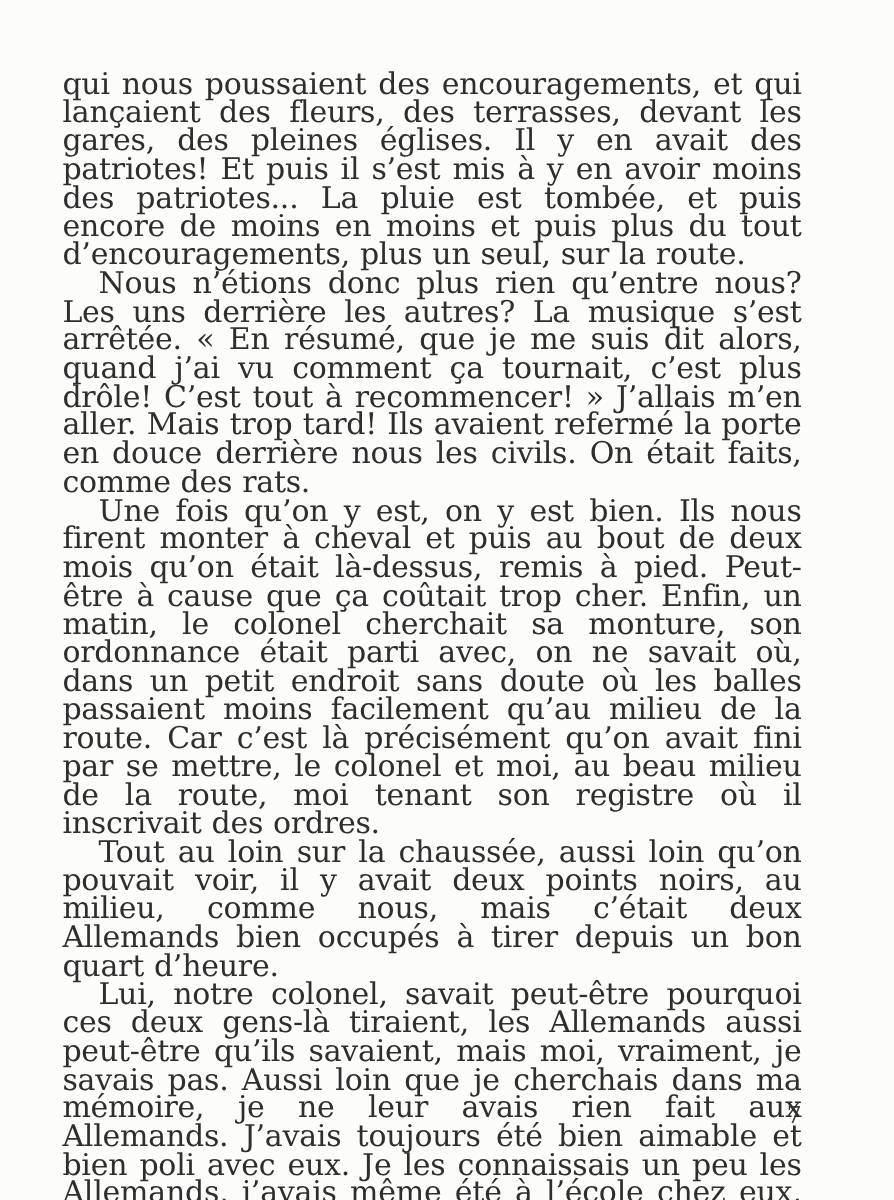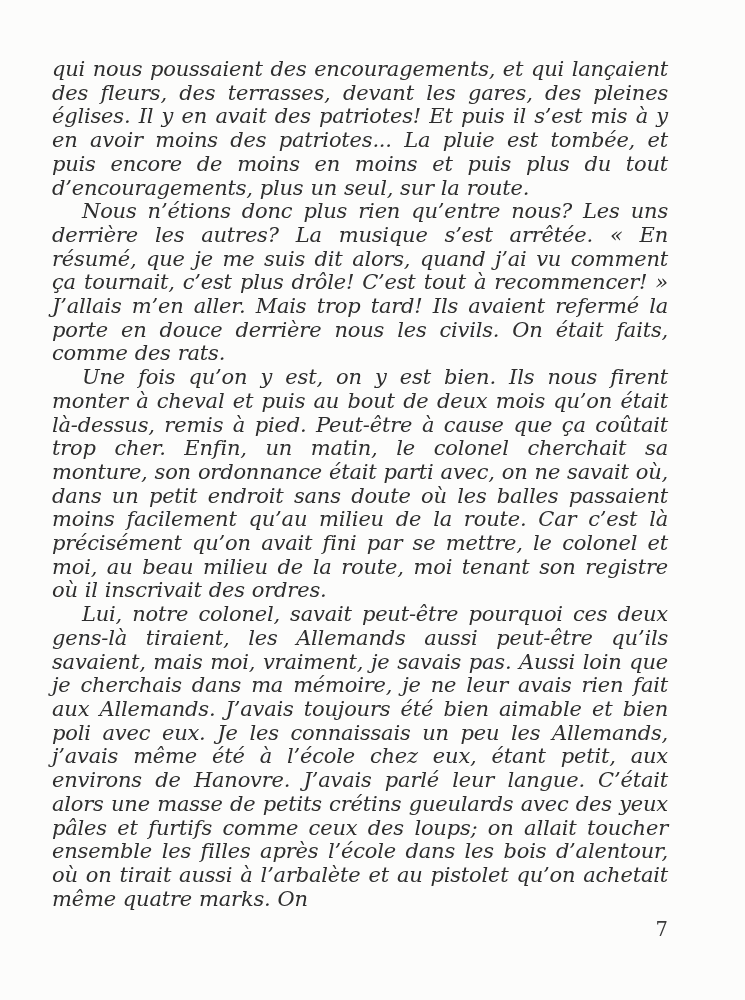--- a/index.html
+++ b/index.html
@@ -21,29 +21,28 @@
     background: #fcfcfb;
   }
   .text-block {
     position: absolute;
     top: 58px;
     left: 52px;
     width: 616px;
   }
   .para {
     margin: 0;
-    font-size: 21px;
+    font-size: 25px;
     line-height: 23.7px;
     color: #2e2e2e;
     text-align: justify;
     text-indent: 30px;
     letter-spacing: -0.2px;
     word-spacing: 0.5px;
     hyphens: none;
-    font-style: italic;
   }
   .para.first {
     text-indent: 0;
   }
   .page-number {
     position: absolute;
     top: 918px;
     left: 52px;
     width: 616px;
     text-align: right;
@@ -52,16 +51,17 @@
   }
 </style>
 </head>
 <body style="background: rgb(252, 252, 251);">
 
 <div class="page">
   <div class="text-block">
     <p class="para first" style="color: rgb(46, 46, 46);">qui nous poussaient des encouragements, et qui lançaient des fleurs, des terrasses, devant les gares, des pleines églises. Il y en avait des patriotes! Et puis il s’est mis à y en avoir moins des patriotes... La pluie est tombée, et puis encore de moins en moins et puis plus du tout d’encouragements, plus un seul, sur la route.</p>
     <p class="para" style="color: rgb(46, 46, 46);">Nous n’étions donc plus rien qu’entre nous? Les uns derrière les autres? La musique s’est arrêtée. « En résumé, que je me suis dit alors, quand j’ai vu comment ça tournait, c’est plus drôle! C’est tout à recommencer! » J’allais m’en aller. Mais trop tard! Ils avaient refermé la porte en douce derrière nous les civils. On était faits, comme des rats.</p>
     <p class="para" style="color: rgb(46, 46, 46);">Une fois qu’on y est, on y est bien. Ils nous firent monter à cheval et puis au bout de deux mois qu’on était là-dessus, remis à pied. Peut-être à cause que ça coûtait trop cher. Enfin, un matin, le colonel cherchait sa monture, son ordonnance était parti avec, on ne savait où, dans un petit endroit sans doute où les balles passaient moins facilement qu’au milieu de la route. Car c’est là précisément qu’on avait fini par se mettre, le colonel et moi, au beau milieu de la route, moi tenant son registre où il inscrivait des ordres.</p>
+    <p class="para" style="color: rgb(46, 46, 46);">Tout au loin sur la chaussée, aussi loin qu’on pouvait voir, il y avait deux points noirs, au milieu, comme nous, mais c’était deux Allemands bien occupés à tirer depuis un bon quart d’heure.</p>
     <p class="para" style="color: rgb(46, 46, 46);">Lui, notre colonel, savait peut-être pourquoi ces deux gens-là tiraient, les Allemands aussi peut-être qu’ils savaient, mais moi, vraiment, je savais pas. Aussi loin que je cherchais dans ma mémoire, je ne leur avais rien fait aux Allemands. J’avais toujours été bien aimable et bien poli avec eux. Je les connaissais un peu les Allemands, j’avais même été à l’école chez eux, étant petit, aux environs de Hanovre. J’avais parlé leur langue. C’était alors une masse de petits crétins gueulards avec des yeux pâles et furtifs comme ceux des loups; on allait toucher ensemble les filles après l’école dans les bois d’alentour, où on tirait aussi à l’arbalète et au pistolet qu’on achetait même quatre marks. On</p>
   </div>
   <div class="page-number">7</div>
 </div>
 
 </body></html>

